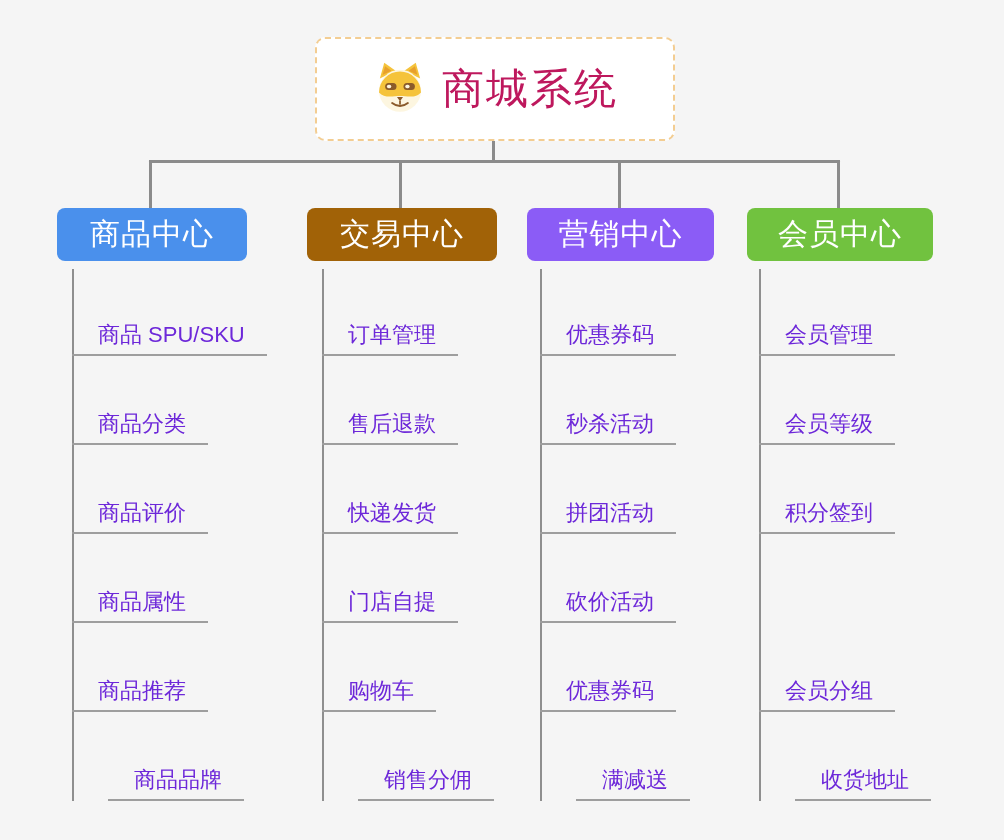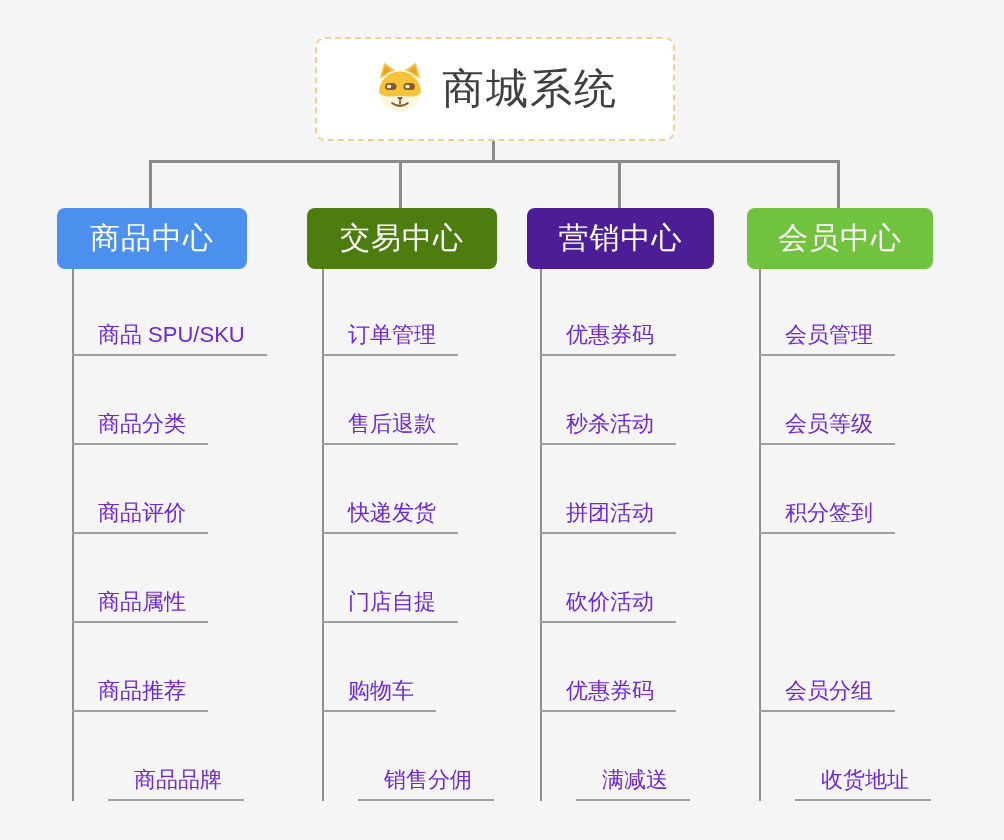--- a/index.html
+++ b/index.html
@@ -10,39 +10,39 @@
   }
   .abs{position:absolute;}
 
   
   .root-node{
     left:315px;top:37px;width:360px;height:104px;
     background:#ffffff;border:2px dashed #f3cd92;border-radius:10px;
     box-sizing:border-box;
     display:flex;align-items:center;justify-content:center;gap:14px;
   }
-  .root-title{font-size:42px;color:#404040;letter-spacing:2px;}
+  .root-title{font-size:42px;color:#be185d;letter-spacing:2px;}
   .dog-icon{width:56px;height:56px;display:block;}
 
   
   .line{background:#8b8b8b;}
   .root-stub{left:492px;top:141px;width:3px;height:21px;}
   .rail{left:149px;top:160px;width:691px;height:3px;border-radius:2px;}
   .drop{top:160px;width:3px;height:48px;}
   .drop-1{left:149px;} .drop-2{left:399px;} .drop-3{left:618px;} .drop-4{left:837px;}
 
   
   .branch-header{
-    top:208px;height:61px;border-radius:8px;
+    top:208px;height:53px;border-radius:8px;
     display:flex;align-items:center;justify-content:center;
     color:#ffffff;font-size:30px;letter-spacing:1px;
   }
   .hdr-1{left:57px;width:190px;background:#4a90ec;}
-  .hdr-2{left:307px;width:190px;background:#4d7c0f;}
-  .hdr-3{left:527px;width:187px;background:#4c1d95;}
+  .hdr-2{left:307px;width:190px;background:#a16207;}
+  .hdr-3{left:527px;width:187px;background:#8b5cf6;}
   .hdr-4{left:747px;width:186px;background:#71c23f;}
 
   
   .branch-column{
     top:269px;height:532px;width:250px;
     border-left:2px solid #8f8f8f;
   }
   .col-1{left:72px;} .col-2{left:322px;} .col-3{left:540px;} .col-4{left:759px;}
 
   .leaf{

